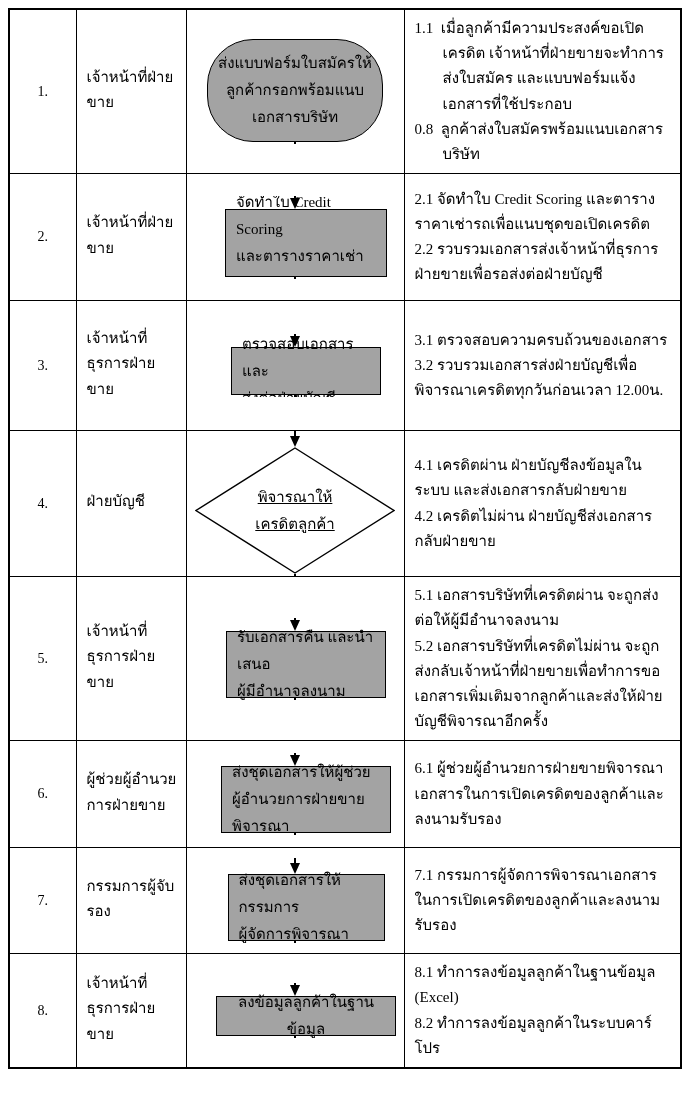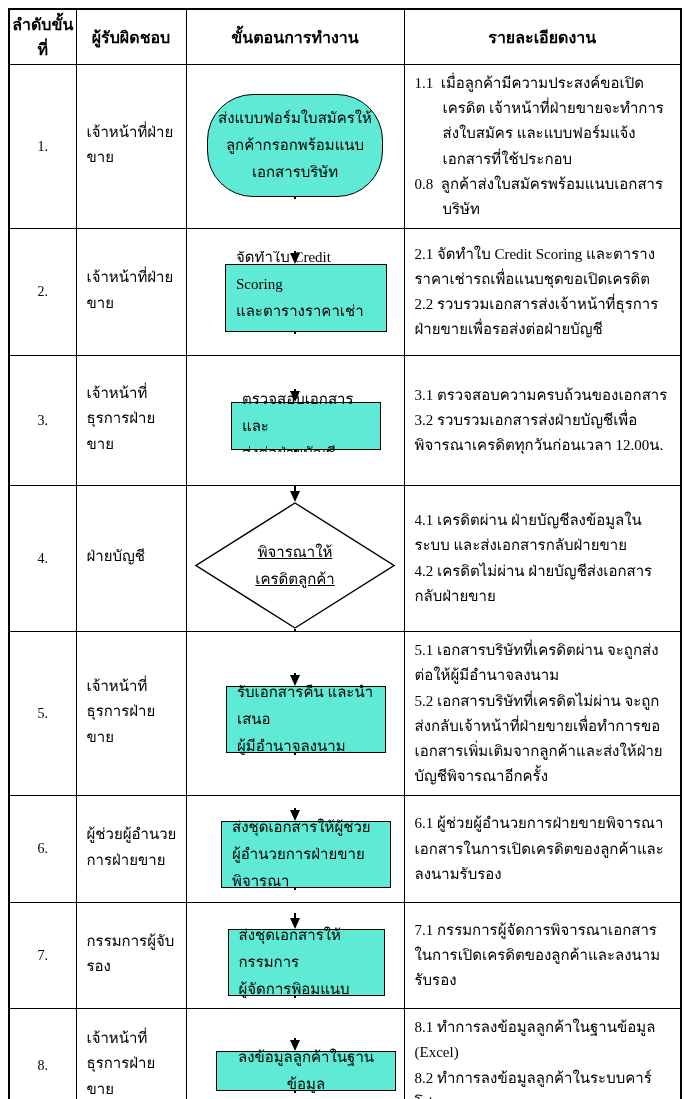--- a/index.html
+++ b/index.html
@@ -37,21 +37,21 @@
   .vline.fixed { flex: 0 0 5px; }
   .spacer { flex: 1 1 auto; }
   .arrowhead {
     width: 0; height: 0; flex: 0 0 auto;
     border-left: 5px solid transparent;
     border-right: 5px solid transparent;
     border-top: 11px solid #000;
   }
   .shape {
     flex: 0 0 auto;
-    background: #5eead4;
+    background: #a3a3a3;
     display: flex; flex-direction: column; justify-content: center;
     font-size: 15px; line-height: 1.8;
   }
   .shape .line { white-space: pre-wrap; }
   .terminator { border: 1.5px solid #000; text-align: center; }
   .term-1 { width: 176px; height: 103px; border-radius: 46px; padding: 2px 10px; }
   .process { border: 1.5px solid #000; text-align: left; padding: 4px 10px; margin-left: 22px; }
   .proc-2 { width: 162px; height: 68px; }
   .proc-3 { width: 150px; height: 48px; }
   .proc-5 { width: 160px; height: 67px; }
@@ -71,26 +71,20 @@
 <body>
 
 <table class="flowchart">
   <colgroup>
     <col style="width:67px">
       <col style="width:110px">
       <col style="width:218px">
       <col style="width:277px">
   </colgroup>
   <tbody>
-      <tr>
-    <th class="hdr">ลำดับขั้นที่</th>
-    <th class="hdr">ผู้รับผิดชอบ</th>
-    <th class="hdr">ขั้นตอนการทำงาน</th>
-    <th class="hdr">รายละเอียดงาน</th>
-  </tr>
 
   <tr style="height:130px">
     <td class="step">1.</td>
     <td class="resp">เจ้าหน้าที่ฝ่ายขาย</td>
     <td class="flowcell">
       <div class="flow">
         <div class="spacer"></div>
         <div class="shape terminator term-1">
           <div class="line">ส่งแบบฟอร์มใบสมัครให้</div>
           <div class="line">ลูกค้ากรอกพร้อมแนบ</div>
@@ -209,21 +203,21 @@
 
   <tr style="height:106px">
     <td class="step">7.</td>
     <td class="resp">กรรมการผู้จับรอง</td>
     <td class="flowcell">
       <div class="flow">
         <div class="vline fixed"></div>
         <div class="arrowhead"></div>
         <div class="shape process proc-7">
           <div class="line">ส่งชุดเอกสารให้กรรมการ</div>
-          <div class="line">ผู้จัดการพิอมแนบ</div>
+          <div class="line">ผู้จัดการพิจารณา</div>
         </div>
         <div class="vline"></div>
       </div>
     </td>
     <td class="details">
       <div class="detail-item">7.1 กรรมการผู้จัดการพิจารณาเอกสารในการเปิดเครดิตของลูกค้าและลงนามรับรอง</div>
     </td>
   </tr>
 
   <tr style="height:96px">

